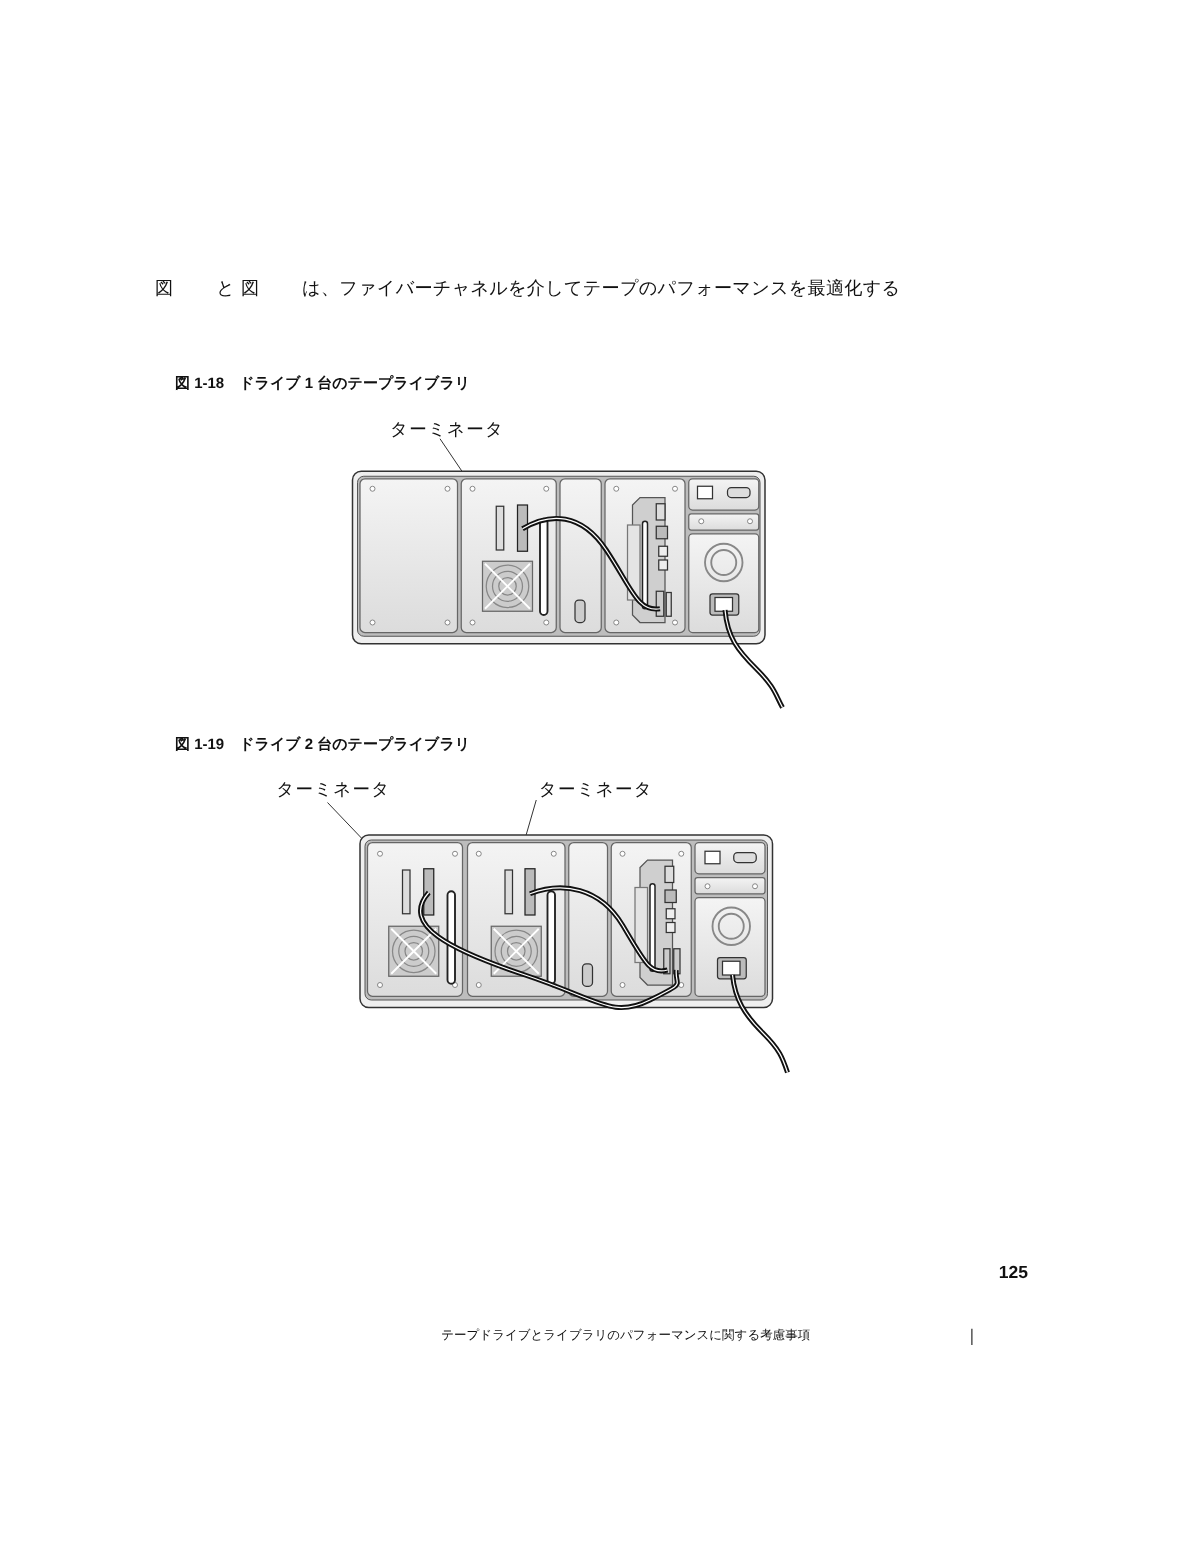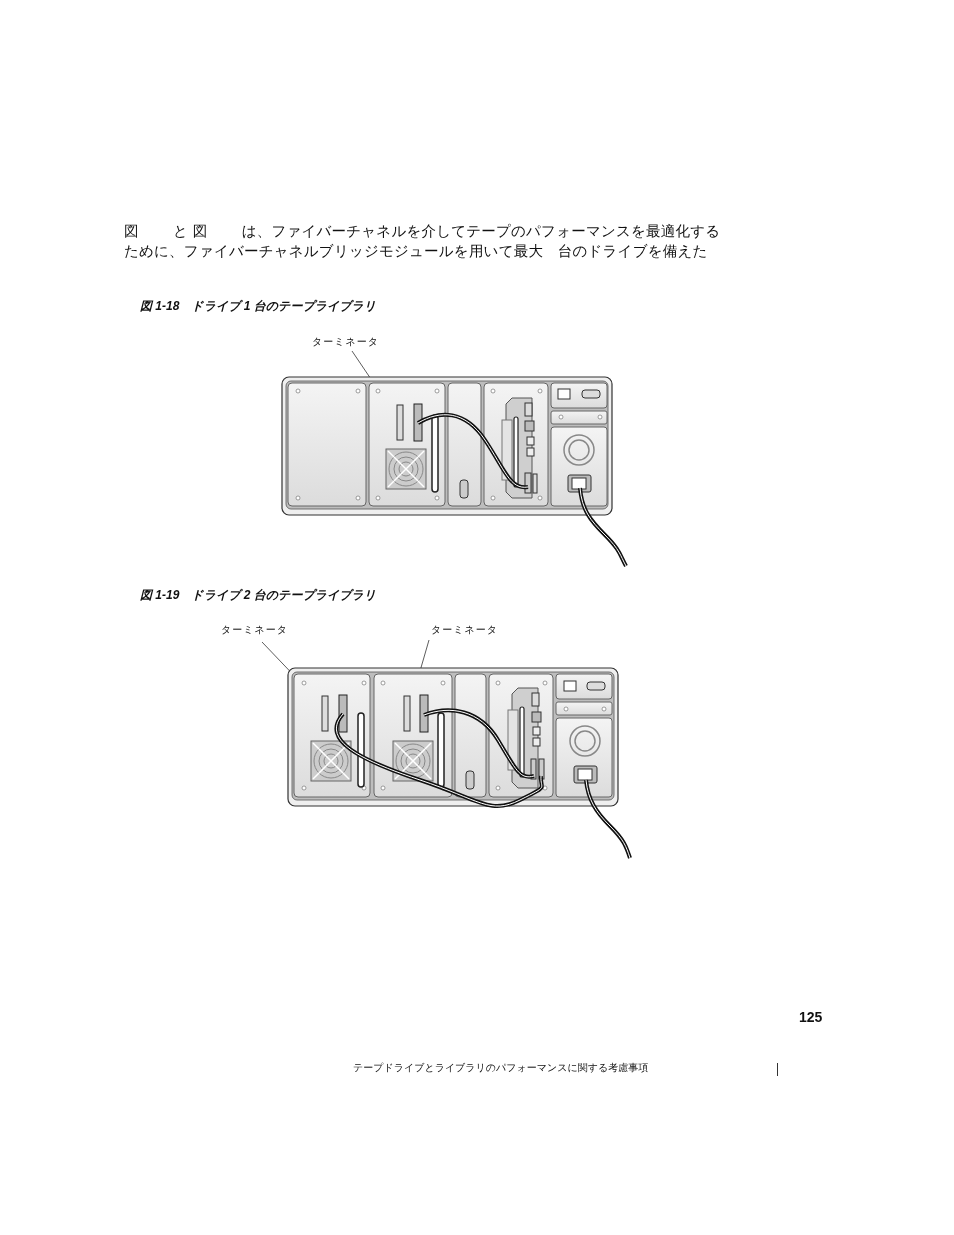--- a/index.html
+++ b/index.html
@@ -2,34 +2,33 @@
 <html><head>
 <meta charset="utf-8">
 <style>
   html, body { margin:0; padding:0; background:#ffffff; }
   body { width:954px; height:1235px; position:relative; overflow:hidden;
          font-family:"DejaVu Sans", sans-serif; color:#111; }
   .para { position:absolute; left:124px; top:221px; width:640px;
           font-size:14.5px; line-height:20px; letter-spacing:0.2px; }
   .para .line { display:block; white-space:pre; }
   .fig-caption { position:absolute; left:140px; font-size:12px; font-weight:bold;
-                 font-family:"Liberation Sans", sans-serif; white-space:pre;font-style:italic; }
-  .callout { position:absolute; font-size:10px; white-space:pre; letter-spacing:1px;text-align:right; }
+                 font-family:"Liberation Sans", sans-serif; white-space:pre; }
+  .callout { position:absolute; font-size:14px; white-space:pre; letter-spacing:1px;text-align:right; }
   svg.diagram { position:absolute; }
   .footer { position:absolute; top:1061px; left:353px; font-size:10px; white-space:pre; }
   .footer-sep { position:absolute; top:1063px; left:777px; width:1px; height:13px; background:#333; }
   .page-num { position:absolute; top:1009px; left:799px; font-size:14px; font-weight:bold;
               font-family:"Liberation Sans", sans-serif; }
 </style>
 </head>
 <body>
 
 <div class="para">
   <span class="line">図　　 と 図　　 は、ファイバーチャネルを介してテープのパフォーマンスを最適化する</span>
-  <span class="line">ために、ファイバーチャネルブリッジモジュールを用いて最大　台のドライブを備えた</span>
 </div>
 
 <div class="fig-caption" style="top:298px;">図 1-18　ドライブ 1 台のテープライブラリ</div>
 <div class="callout" style="left:312px; top:335px;">ターミネータ</div>
 
 <svg class="diagram" style="left:270px; top:340px;" width="380" height="240" viewBox="270 340 380 240">
   <defs>
     <linearGradient id="pnl" x1="0" y1="0" x2="0" y2="1">
       <stop offset="0" stop-color="#f4f4f4"></stop>
         <stop offset="1" stop-color="#dcdcdc"></stop>

